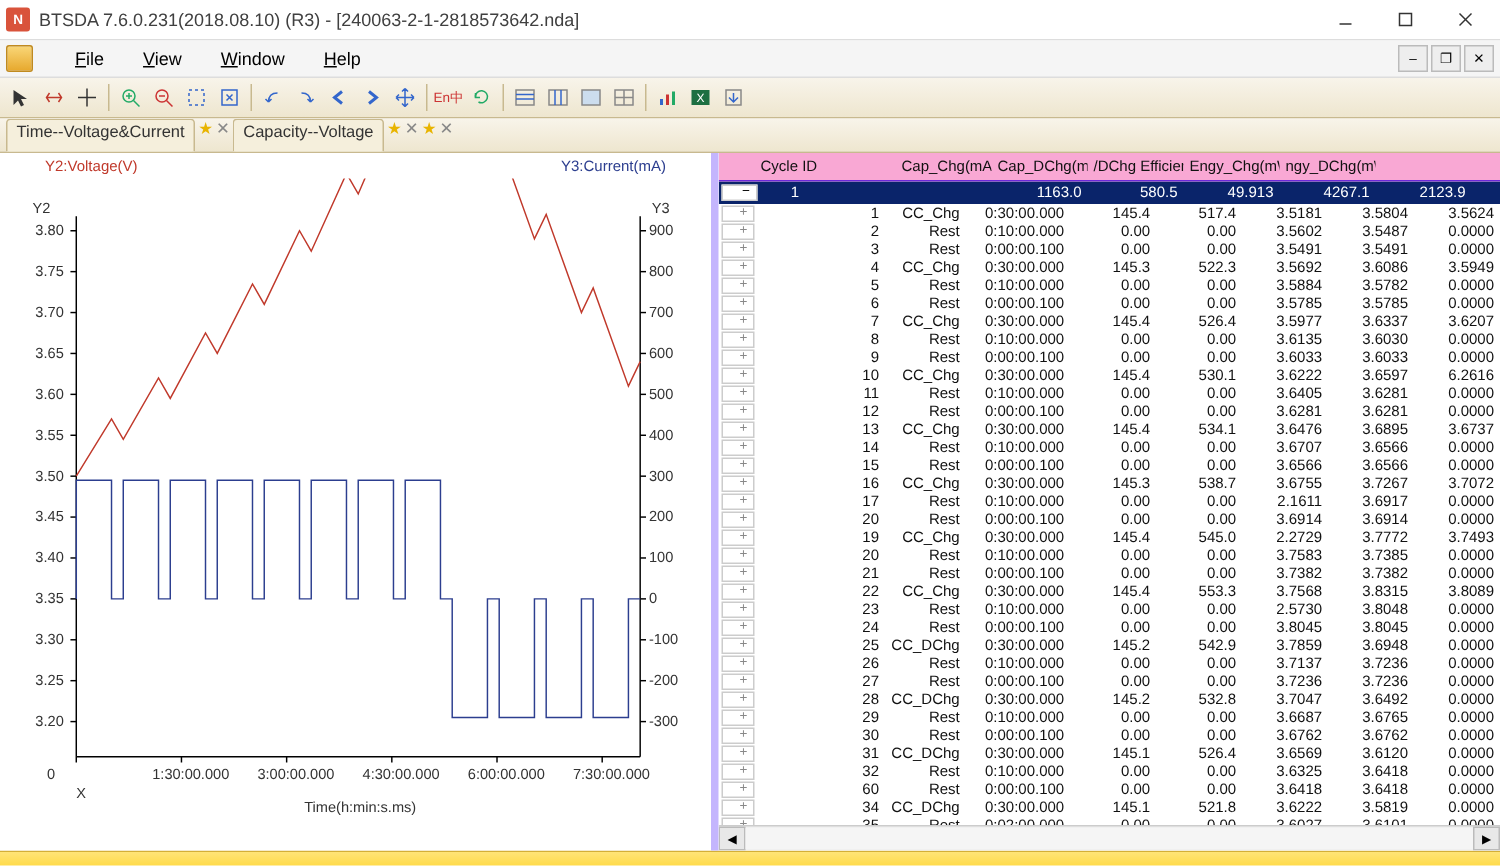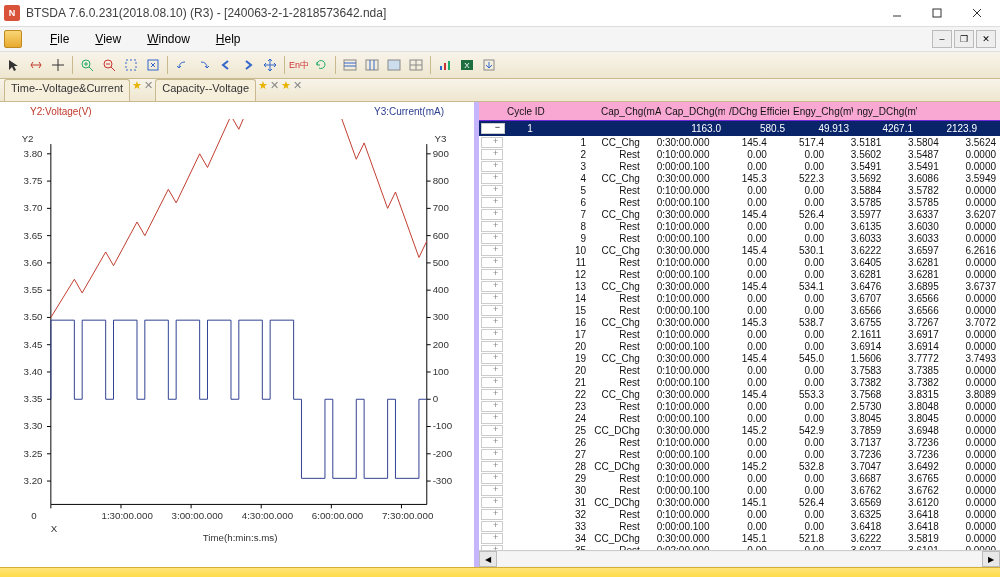--- a/index.html
+++ b/index.html
@@ -572,21 +572,21 @@
           <div class="c-e3">0.0000</div>
         </div>
         <div class="data-row">
           <div class="expand">+</div>
           <div class="c-id"></div>
           <div class="c-step">19</div>
           <div class="c-type">CC_Chg</div>
           <div class="c-time">0:30:00.000</div>
           <div class="c-cap">145.4</div>
           <div class="c-cap2">545.0</div>
-          <div class="c-e1">1.5606</div>
+          <div class="c-e1">2.2729</div>
           <div class="c-e2">3.7772</div>
           <div class="c-e3">3.7493</div>
         </div>
         <div class="data-row">
           <div class="expand">+</div>
           <div class="c-id"></div>
           <div class="c-step">20</div>
           <div class="c-type">Rest</div>
           <div class="c-time">0:10:00.000</div>
           <div class="c-cap">0.00</div>
@@ -735,21 +735,21 @@
           <div class="c-time">0:10:00.000</div>
           <div class="c-cap">0.00</div>
           <div class="c-cap2">0.00</div>
           <div class="c-e1">3.6325</div>
           <div class="c-e2">3.6418</div>
           <div class="c-e3">0.0000</div>
         </div>
         <div class="data-row">
           <div class="expand">+</div>
           <div class="c-id"></div>
-          <div class="c-step">33</div>
+          <div class="c-step">60</div>
           <div class="c-type">Rest</div>
           <div class="c-time">0:00:00.100</div>
           <div class="c-cap">0.00</div>
           <div class="c-cap2">0.00</div>
           <div class="c-e1">3.6418</div>
           <div class="c-e2">3.6418</div>
           <div class="c-e3">0.0000</div>
         </div>
         <div class="data-row">
           <div class="expand">+</div>

